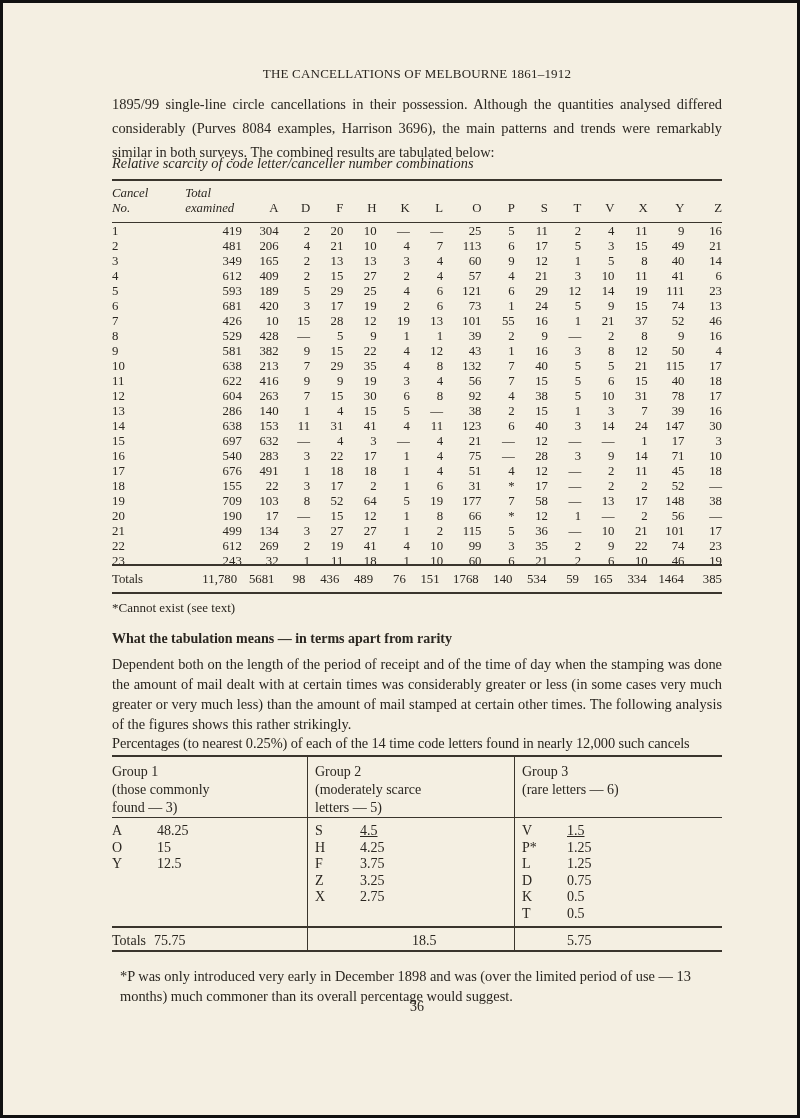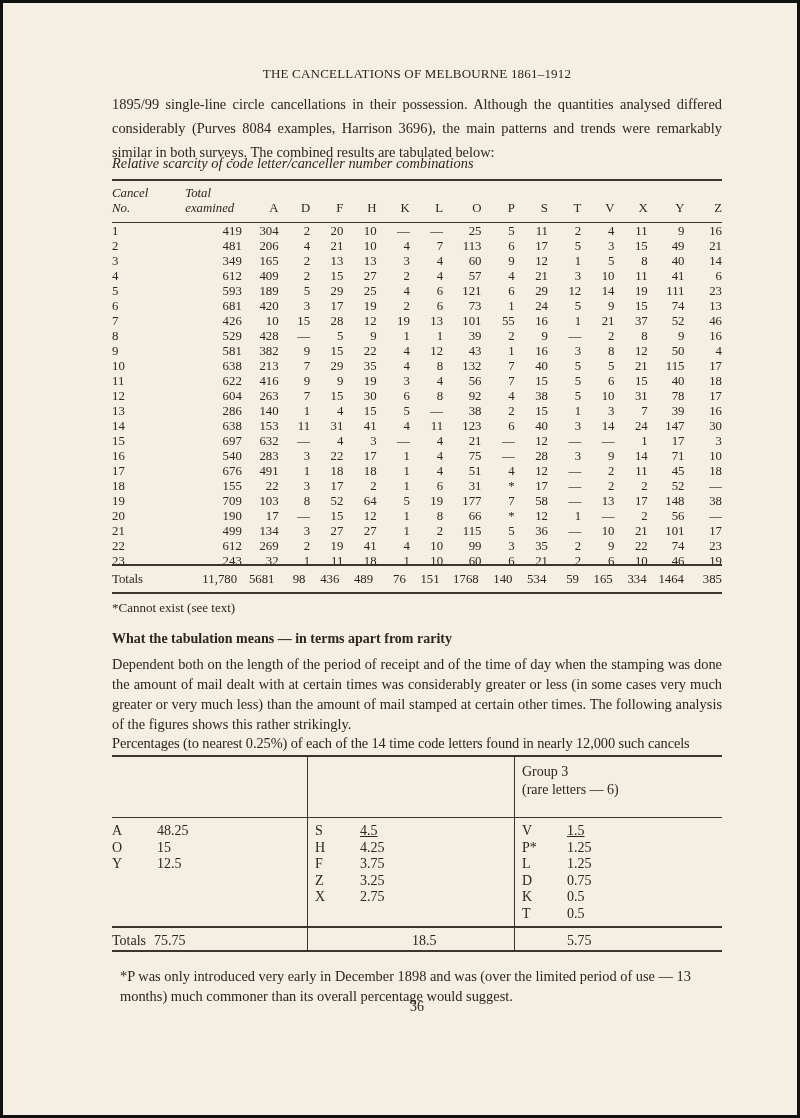--- a/index.html
+++ b/index.html
@@ -609,24 +609,34 @@
 
   <p class="para2" style="margin:0">Dependent both on the length of the period of receipt and of the time of day when the stamping was done the amount of mail dealt with at certain times was considerably greater or less (in some cases very much greater or very much less) than the amount of mail stamped at certain other times. The following analysis of the figures shows this rather strikingly.</p>
 
   <div class="pct-caption">Percentages (to nearest 0.25%) of each of the 14 time code letters found in nearly 12,000 such cancels</div>
 
   <div class="groups" id="groups" style="height:193px">
     <div class="grp-col" style="left:195px"></div>
     <div class="grp-col" style="left:402px"></div>
     <div class="grp-line" style="top:60px"></div>
     <div class="grp-line" style="top:169px;height:2px"></div>
+  <div class="grp-head" style="left: 0px;">
+        <div>Group 1</div>
+        <div>(those commonly</div>
+        <div>found — 3)</div>
+      </div>
       <div class="grp-entry" style="left: 0px; top: 66px;"><span class="ltr">A</span><span>48.25</span></div>
       <div class="grp-entry" style="left: 0px; top: 82.5px;"><span class="ltr">O</span><span>15</span></div>
       <div class="grp-entry" style="left: 0px; top: 99px;"><span class="ltr">Y</span><span>12.5</span></div>
       <div class="grp-total" style="top: 176px; left: 0px;"><span>Totals</span><span style="margin-left: 8px;">75.75</span></div>
+      <div class="grp-head" style="left: 203px;">
+        <div>Group 2</div>
+        <div>(moderately scarce</div>
+        <div>letters — 5)</div>
+      </div>
       <div class="grp-entry" style="left: 203px; top: 66px; text-decoration: underline;"><span class="ltr">S</span><span>4.5</span></div>
       <div class="grp-entry" style="left: 203px; top: 82.5px;"><span class="ltr">H</span><span>4.25</span></div>
       <div class="grp-entry" style="left: 203px; top: 99px;"><span class="ltr">F</span><span>3.75</span></div>
       <div class="grp-entry" style="left: 203px; top: 115.5px;"><span class="ltr">Z</span><span>3.25</span></div>
       <div class="grp-entry" style="left: 203px; top: 132px;"><span class="ltr">X</span><span>2.75</span></div>
       <div class="grp-total" style="top: 176px; left: 300px;">18.5</div>
       <div class="grp-head" style="left: 410px;">
         <div>Group 3</div>
         <div>(rare letters — 6)</div>
       </div>

